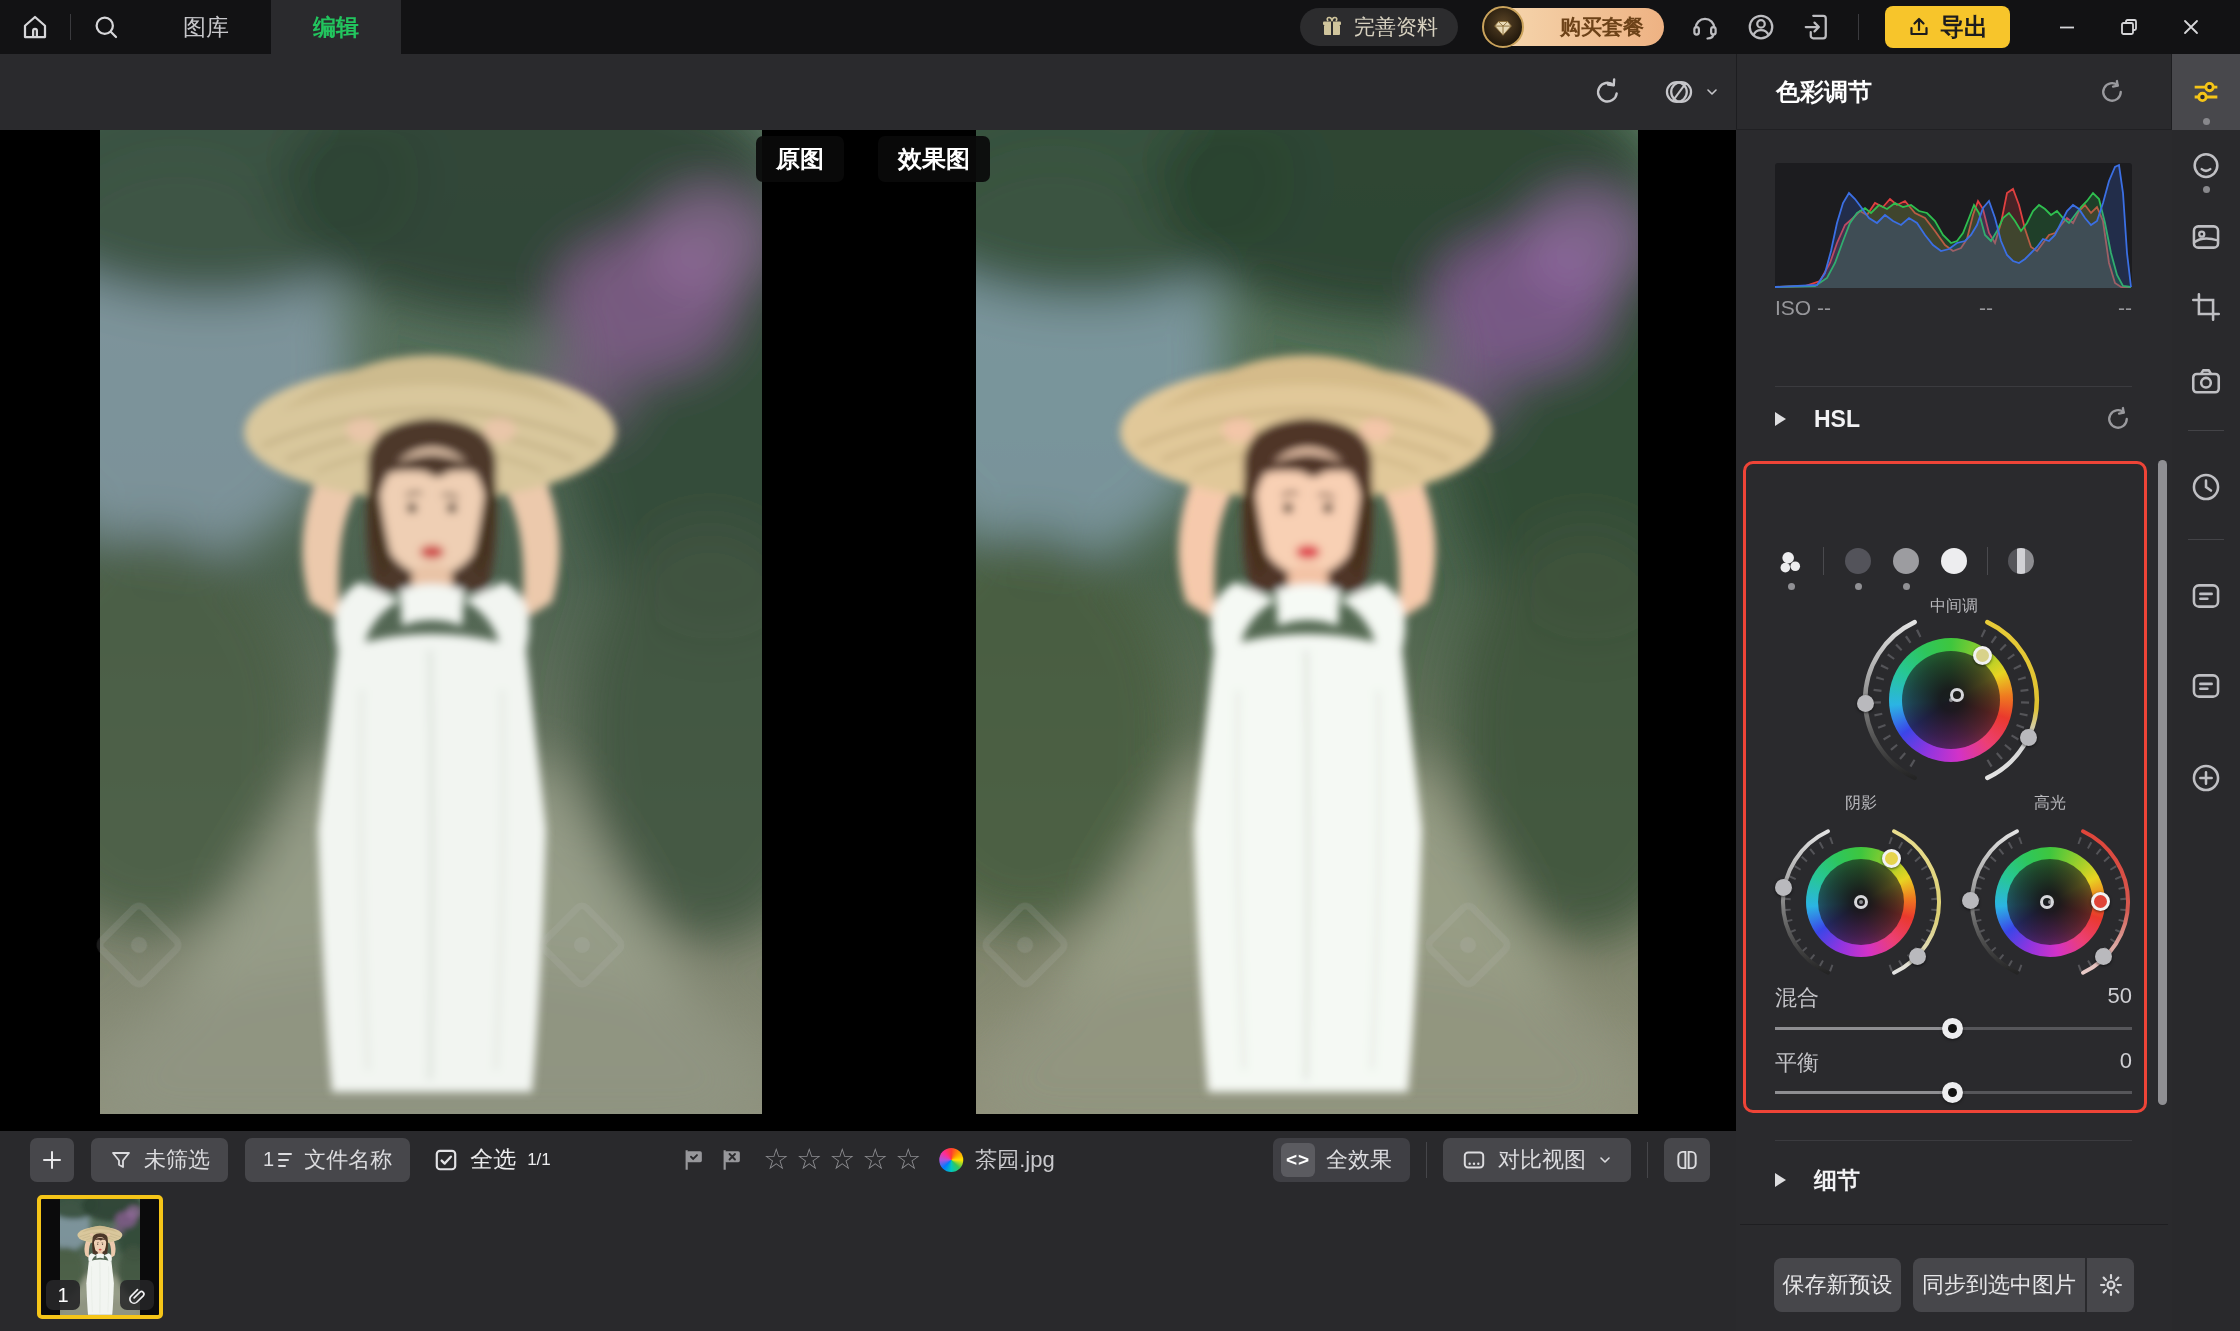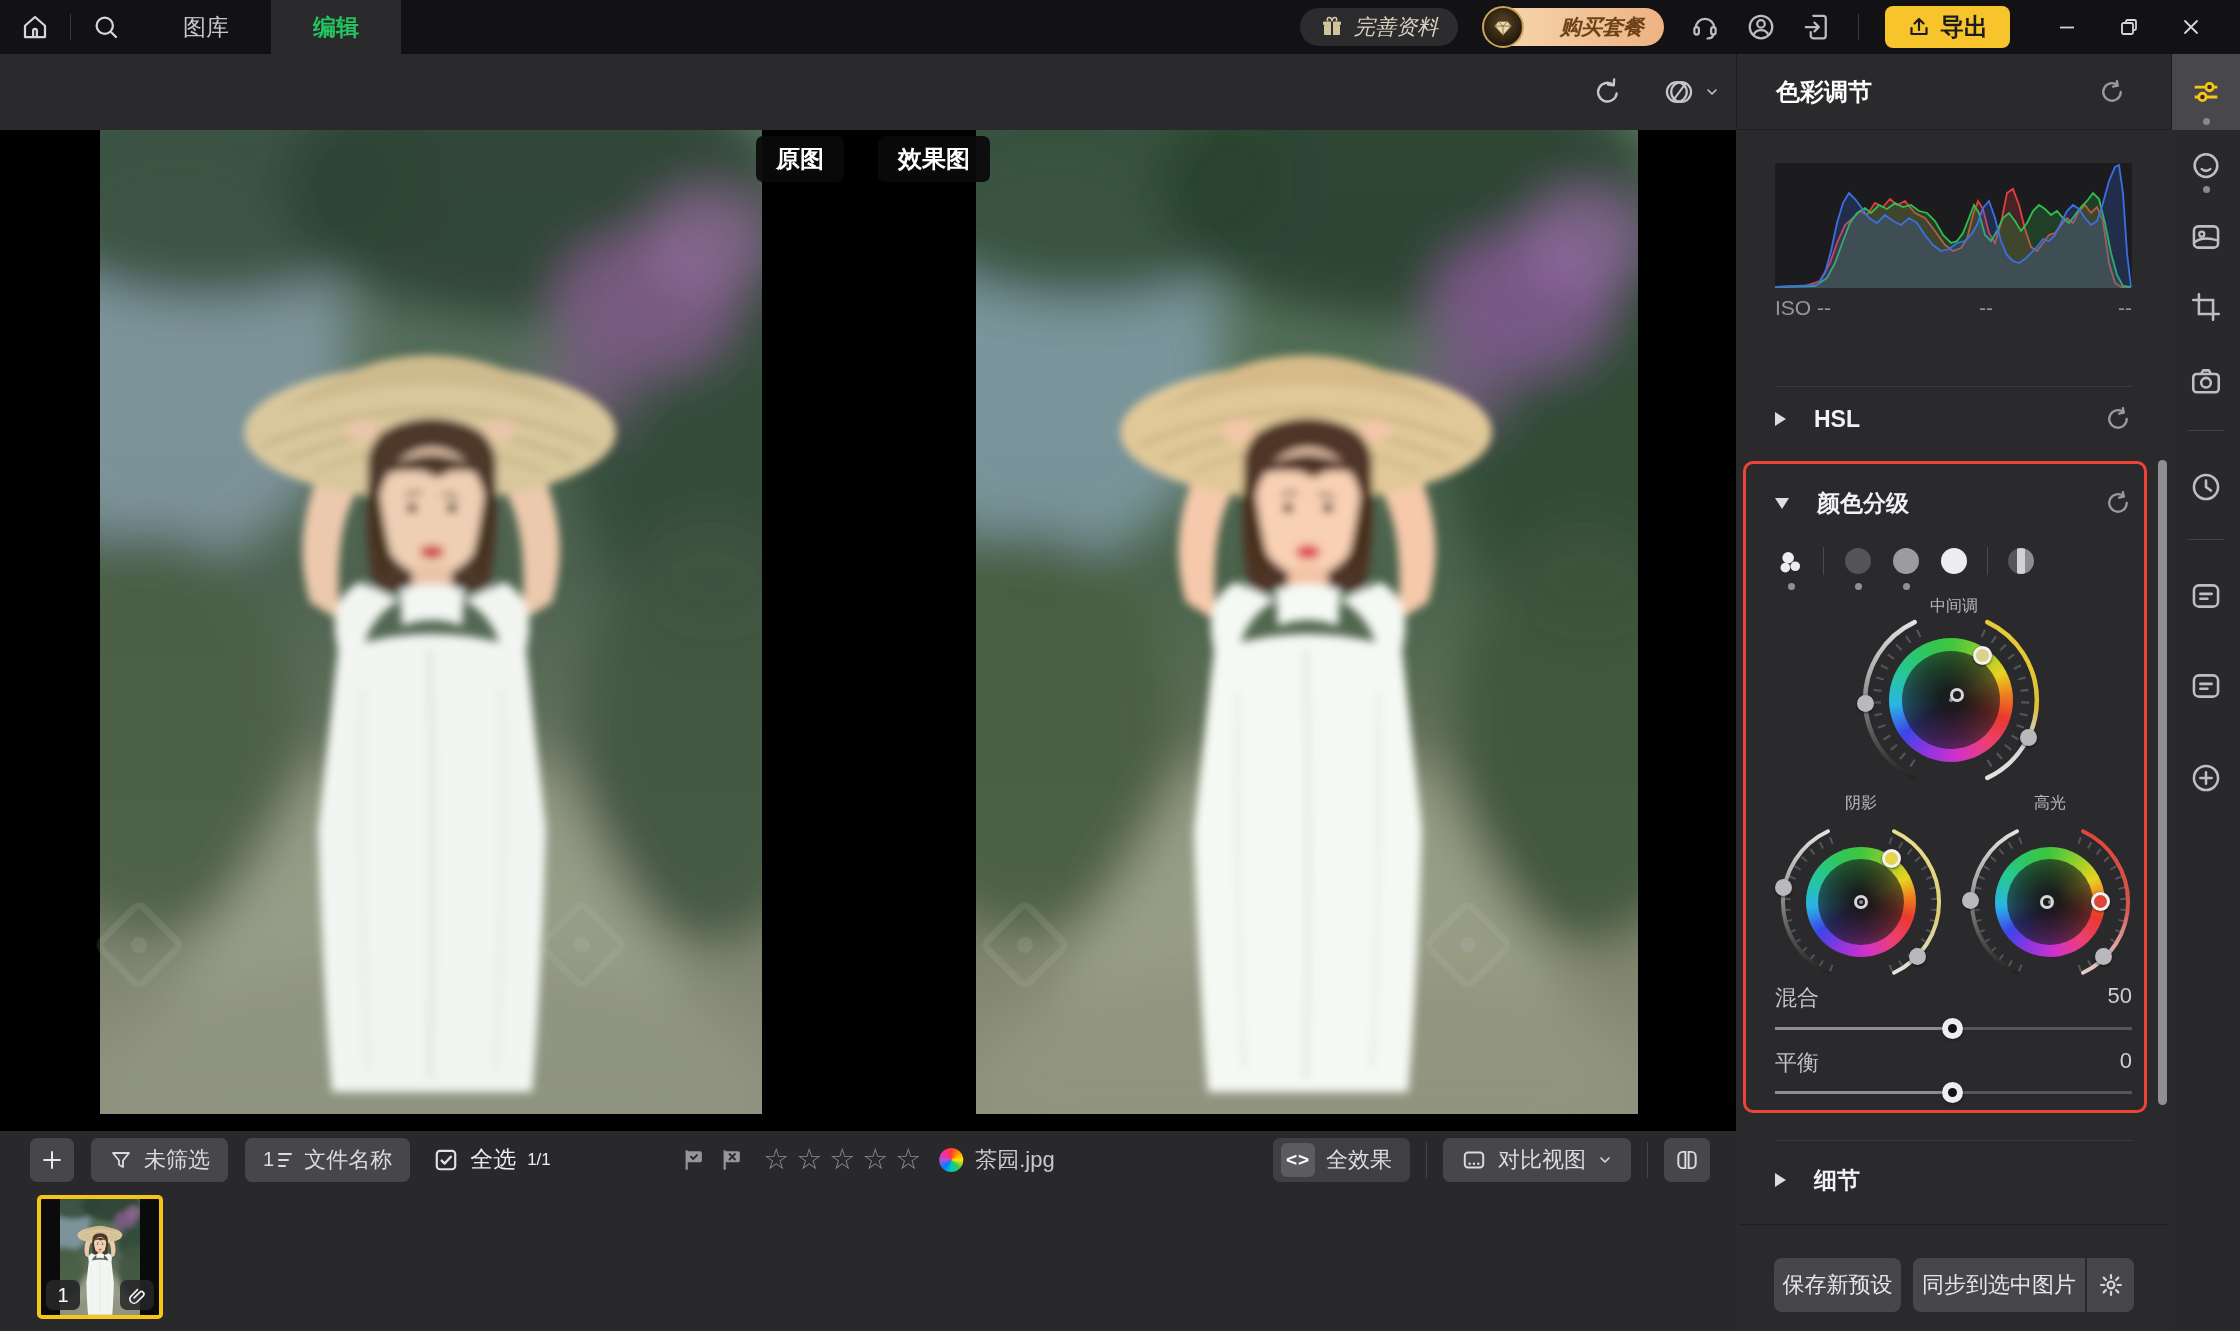--- a/index.html
+++ b/index.html
@@ -8,21 +8,21 @@
          font-family:"Liberation Sans","DejaVu Sans",sans-serif; color:#e8e8ea; }
   .abs { position:absolute; }
 
   
   .titlebar { left:0; top:0; width:2240px; height:54px; background:#121214; display:flex; align-items:center; }
   .tb-ico { width:70px; height:54px; display:flex; align-items:center; justify-content:center; }
   .tb-div { width:1px; height:26px; background:#3a3a3e; }
   .tab { height:54px; display:flex; align-items:center; justify-content:center; padding:0 42px; font-size:23px; color:#c7c7cb; }
   .tab.active { background:#2a2a2d; color:#22c55e; font-weight:bold;justify-content:flex-end; }
   .tb-right { margin-left:auto; display:flex; align-items:center; gap:26px; padding-right:18px; }
-  .pill { height:38px; border-radius:19px; display:flex; align-items:center; gap:10px; padding:0 20px; font-size:21px;font-style:italic; }
+  .pill { height:38px; border-radius:19px; display:flex; align-items:center; gap:10px; padding:0 20px; font-size:21px; }
   .pill.profile { background:#2c2c2e; color:#d8d2c0; }
   .pill.buy { background:linear-gradient(90deg,#f6d9b1,#eeb283); color:#6d4218; padding-left:76px; position:relative; font-weight:bold;}
   .buy-badge { position:absolute; left:-2px; top:-2px; width:42px; height:42px; border-radius:50%;
       background:radial-gradient(circle at 50% 40%, #5a4426, #241a0d 70%); border:2px solid #caa35c;
       display:flex; align-items:center; justify-content:center; }
   .export-btn { height:42px; background:#f7c52b; border-radius:8px; display:flex; align-items:center; gap:9px;
       padding:0 22px; color:#1c1c1e; font-size:24px; font-weight:bold; }
   .winctl { display:flex; align-items:center; gap:0; }
   .winctl > div { width:62px; height:54px; display:flex; align-items:center; justify-content:center; }
   svg.ic { display:block; }
@@ -370,27 +370,20 @@
   <div class="abs sec-row" style="top:272px">
     <span class="tri-r"></span>
     <span class="sec-label">HSL</span>
     <svg class="ic reset" width="28" height="28">
         <use href="#resetIcon"></use>
       </svg>
   </div>
 
   <div class="abs redbox"></div>
 
-  <div class="abs sec-row" style="top:356px">
-    <span class="tri-d"></span>
-    <span class="sec-label">颜色分级</span>
-    <svg class="ic reset" width="28" height="28">
-        <use href="#resetIcon"></use>
-      </svg>
-  </div>
 
   <div class="abs" style="left:0;top:413px;width:436px;height:40px">
     <svg class="abs ic" style="left:38px;top:2px" width="34" height="34" viewBox="0 0 24 24">
       <circle cx="10" cy="9" r="4.1" fill="#ededef"></circle>
         <circle cx="8" cy="16" r="3.4" fill="#ededef"></circle>
         <circle cx="15" cy="15" r="3.4" fill="#ededef"></circle>
     </svg>
     <div class="abs" style="left:87px;top:4px;width:1px;height:28px;background:#4a4a4e"></div>
     <div class="abs mcirc" style="left:109px;top:5px;width:26px;height:26px;background:#53535a"></div>
     <div class="abs mcirc" style="left:157px;top:5px;width:26px;height:26px;background:#9c9ca0"></div>

